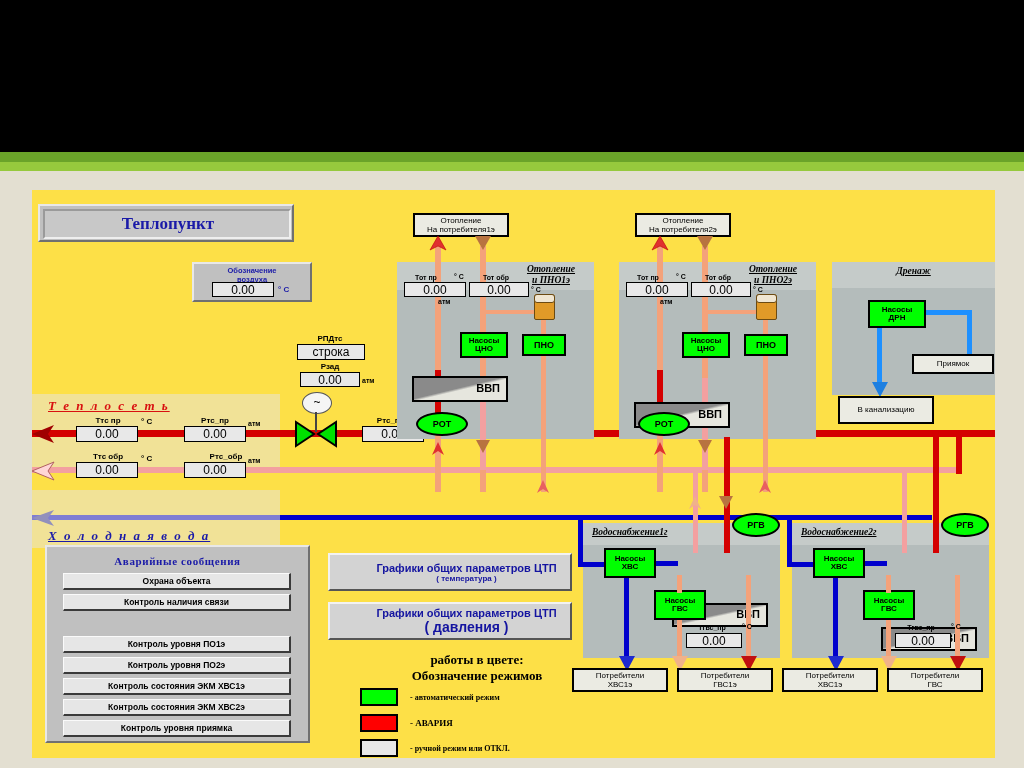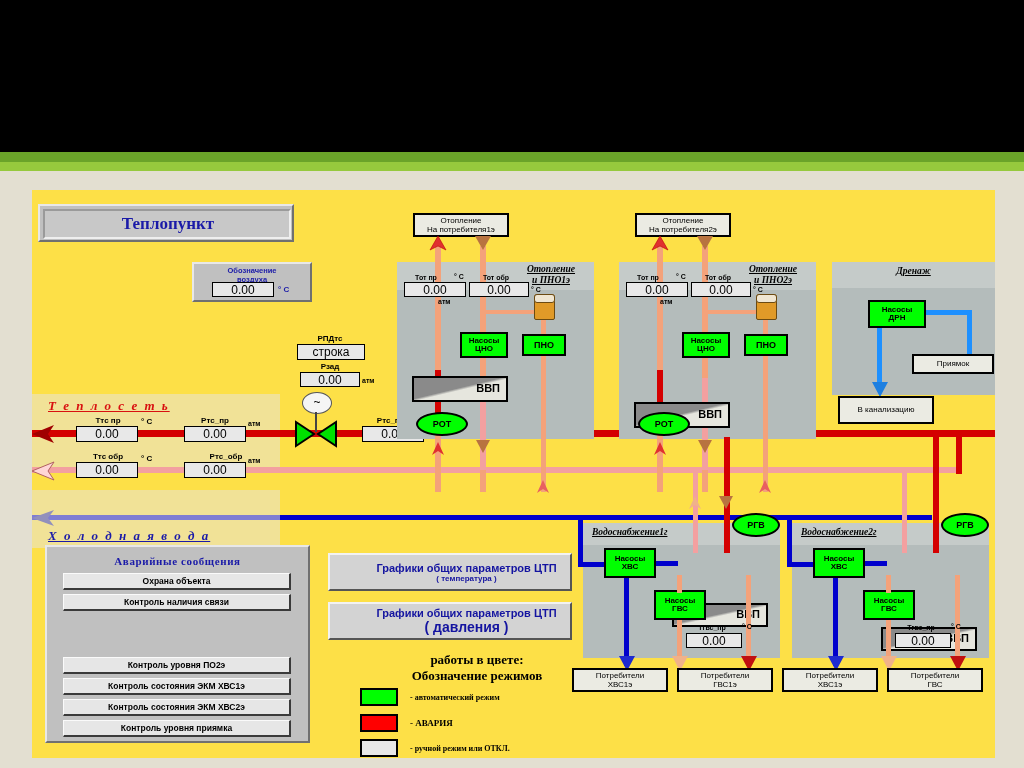--- a/index.html
+++ b/index.html
@@ -469,20 +469,21 @@
       <polygon points="8,0 14,13 8,9 2,13" fill="#f0b28a"></polygon>
     </svg>
     <svg class="ab" style="left:686px;top:306px;width:16px;height:14px;" viewBox="0 0 16 14">
       <polygon points="1,0 15,0 8,13" fill="#b87340"></polygon>
     </svg>
 
     <div class="ab box3d" style="left:13px;top:355px;width:265px;height:198px;">
       <div class="ab h-alarm" style="left:0;top:8px;width:261px;text-align:center;">Аварийные сообщения</div>
       <div class="ab alarmbtn" style="left:16px;top:26px;width:228px;height:17px;">Охрана объекта</div>
       <div class="ab alarmbtn" style="left:16px;top:47px;width:228px;height:17px;">Контроль наличия связи</div>
+      <div class="ab alarmbtn" style="left:16px;top:89px;width:228px;height:17px;">Контроль уровня ПО1э</div>
       <div class="ab alarmbtn" style="left:16px;top:110px;width:228px;height:17px;">Контроль уровня ПО2э</div>
       <div class="ab alarmbtn" style="left:16px;top:131px;width:228px;height:17px;">Контроль состояния ЭКМ ХВС1э</div>
       <div class="ab alarmbtn" style="left:16px;top:152px;width:228px;height:17px;">Контроль состояния ЭКМ ХВС2э</div>
       <div class="ab alarmbtn" style="left:16px;top:173px;width:228px;height:17px;">Контроль уровня приямка</div>
     </div>
 
     <div class="ab btn" style="left:296px;top:363px;width:244px;height:38px;flex-direction:column;">
       <div class="btn-blue" style="font-size:11px;">Графики общих параметров ЦТП</div>
       <div class="btn-blue" style="font-size:8px;">( температура )</div>
     </div>

